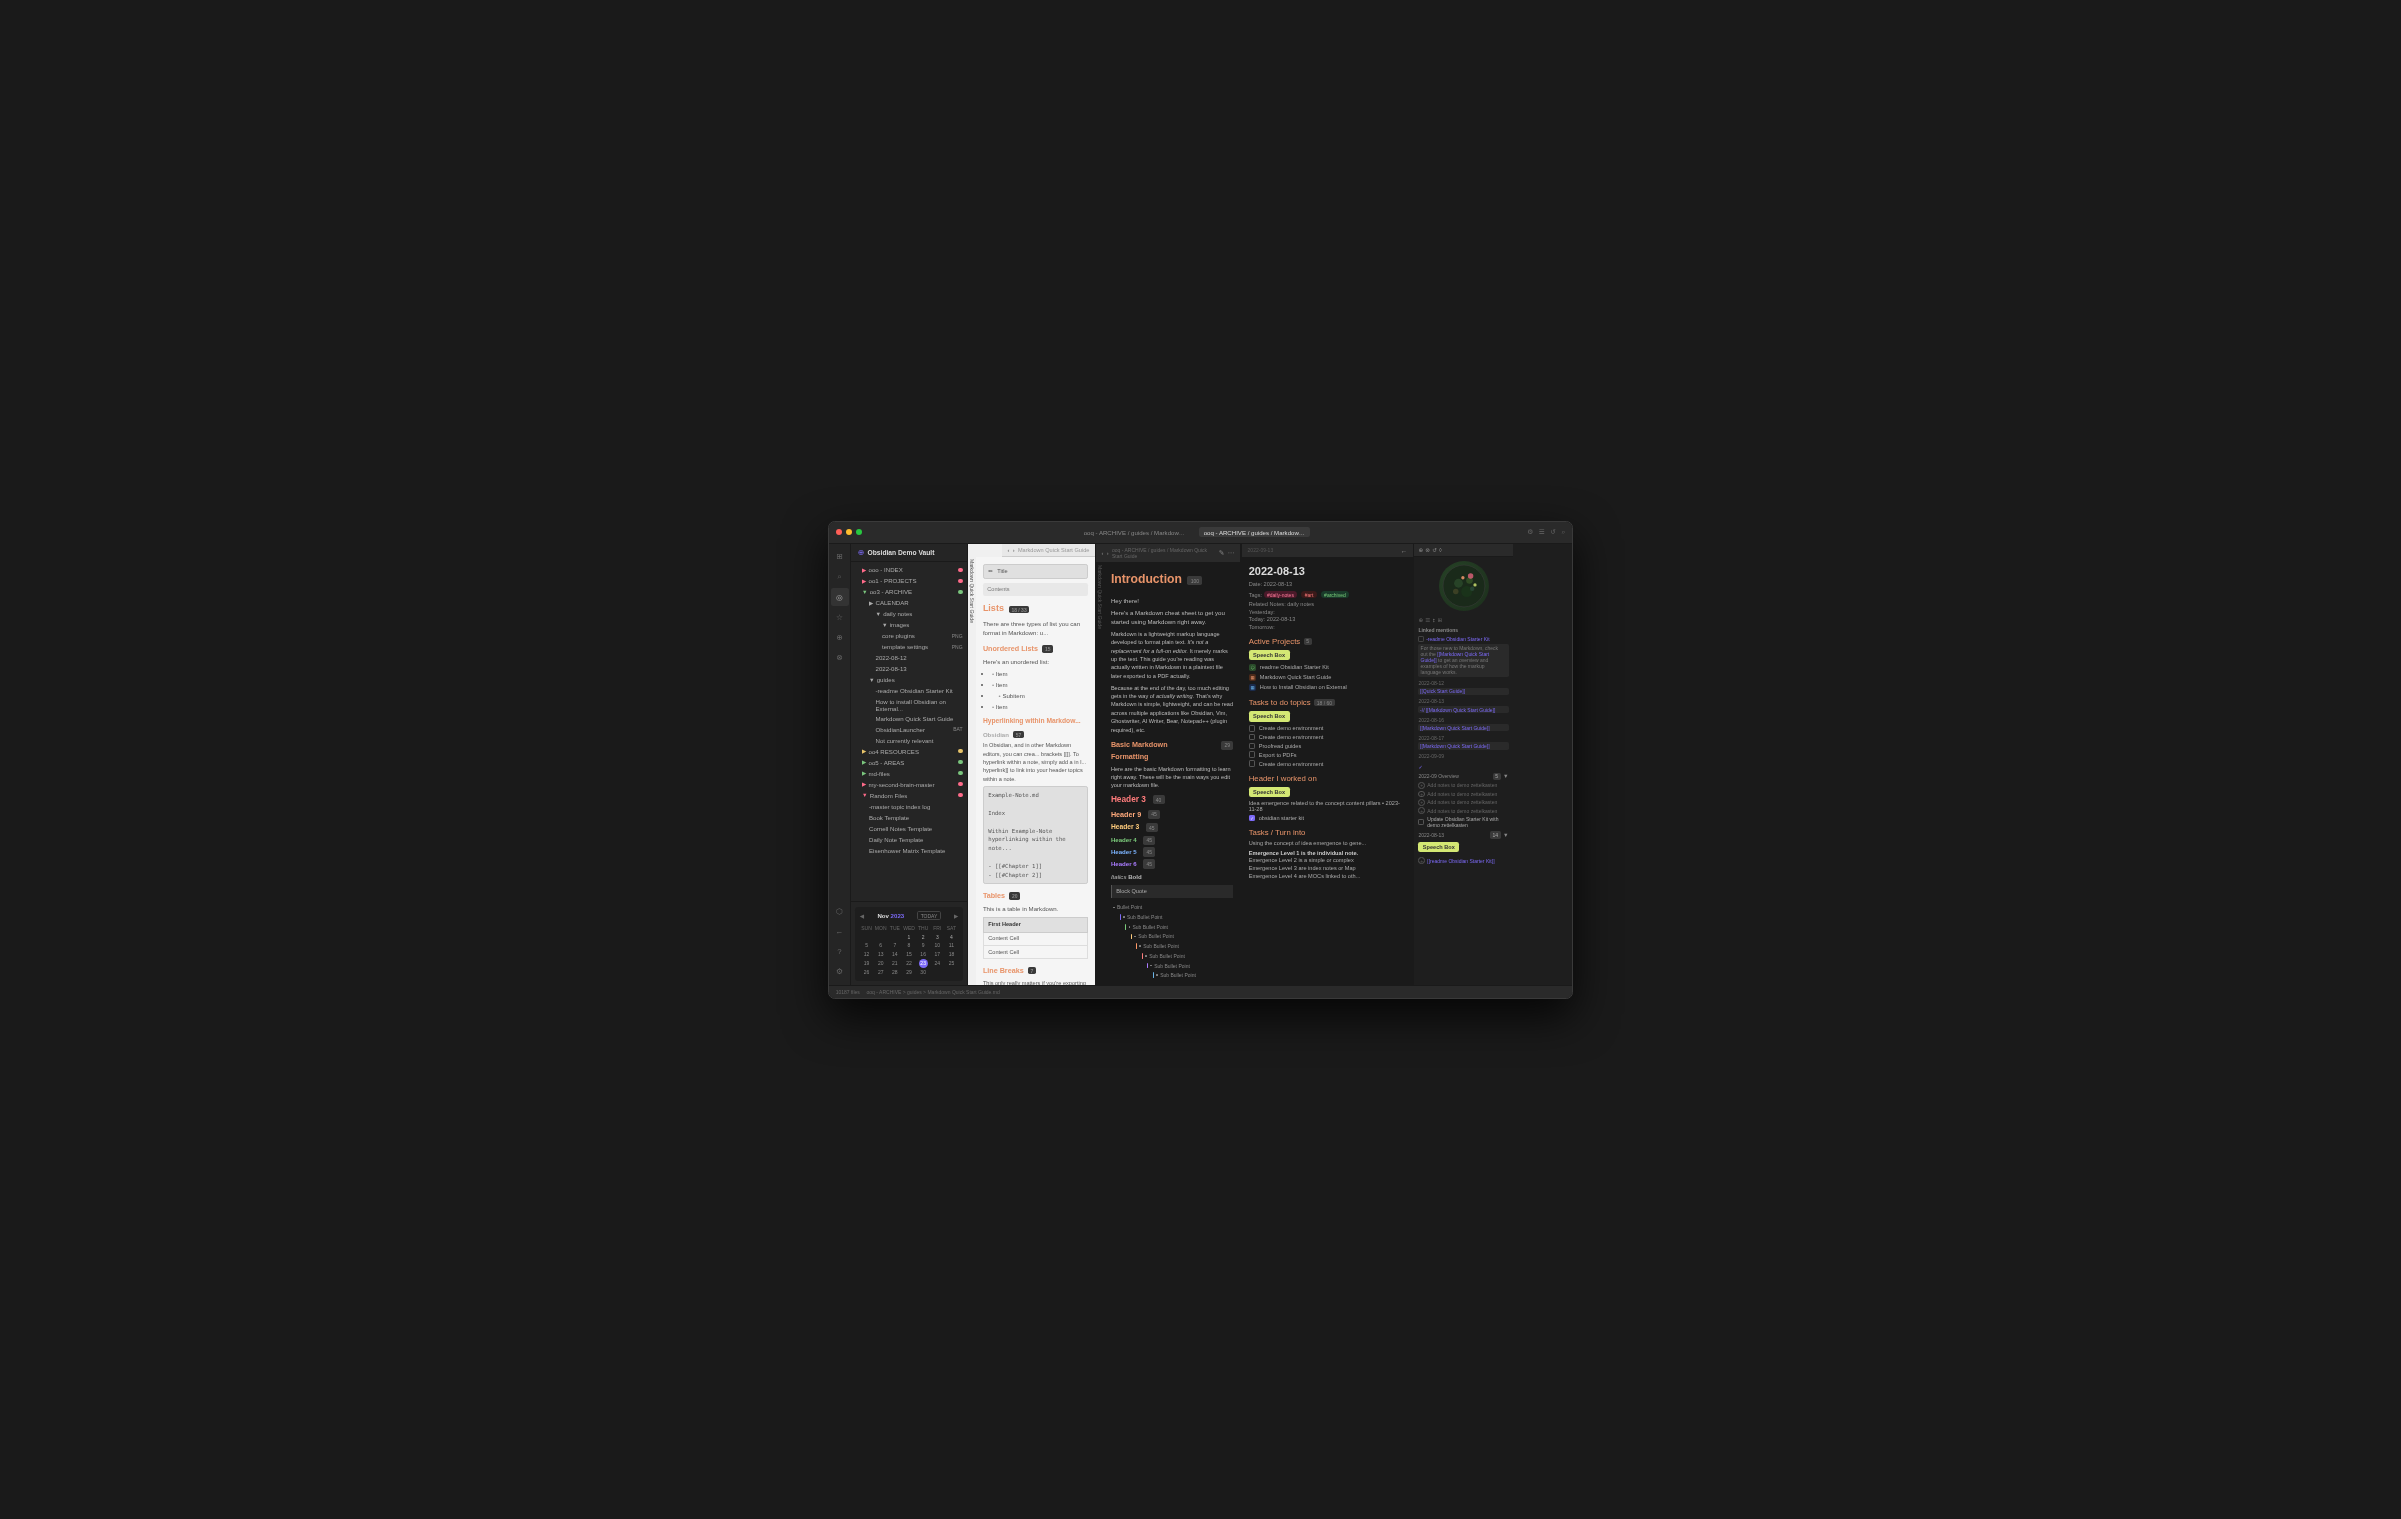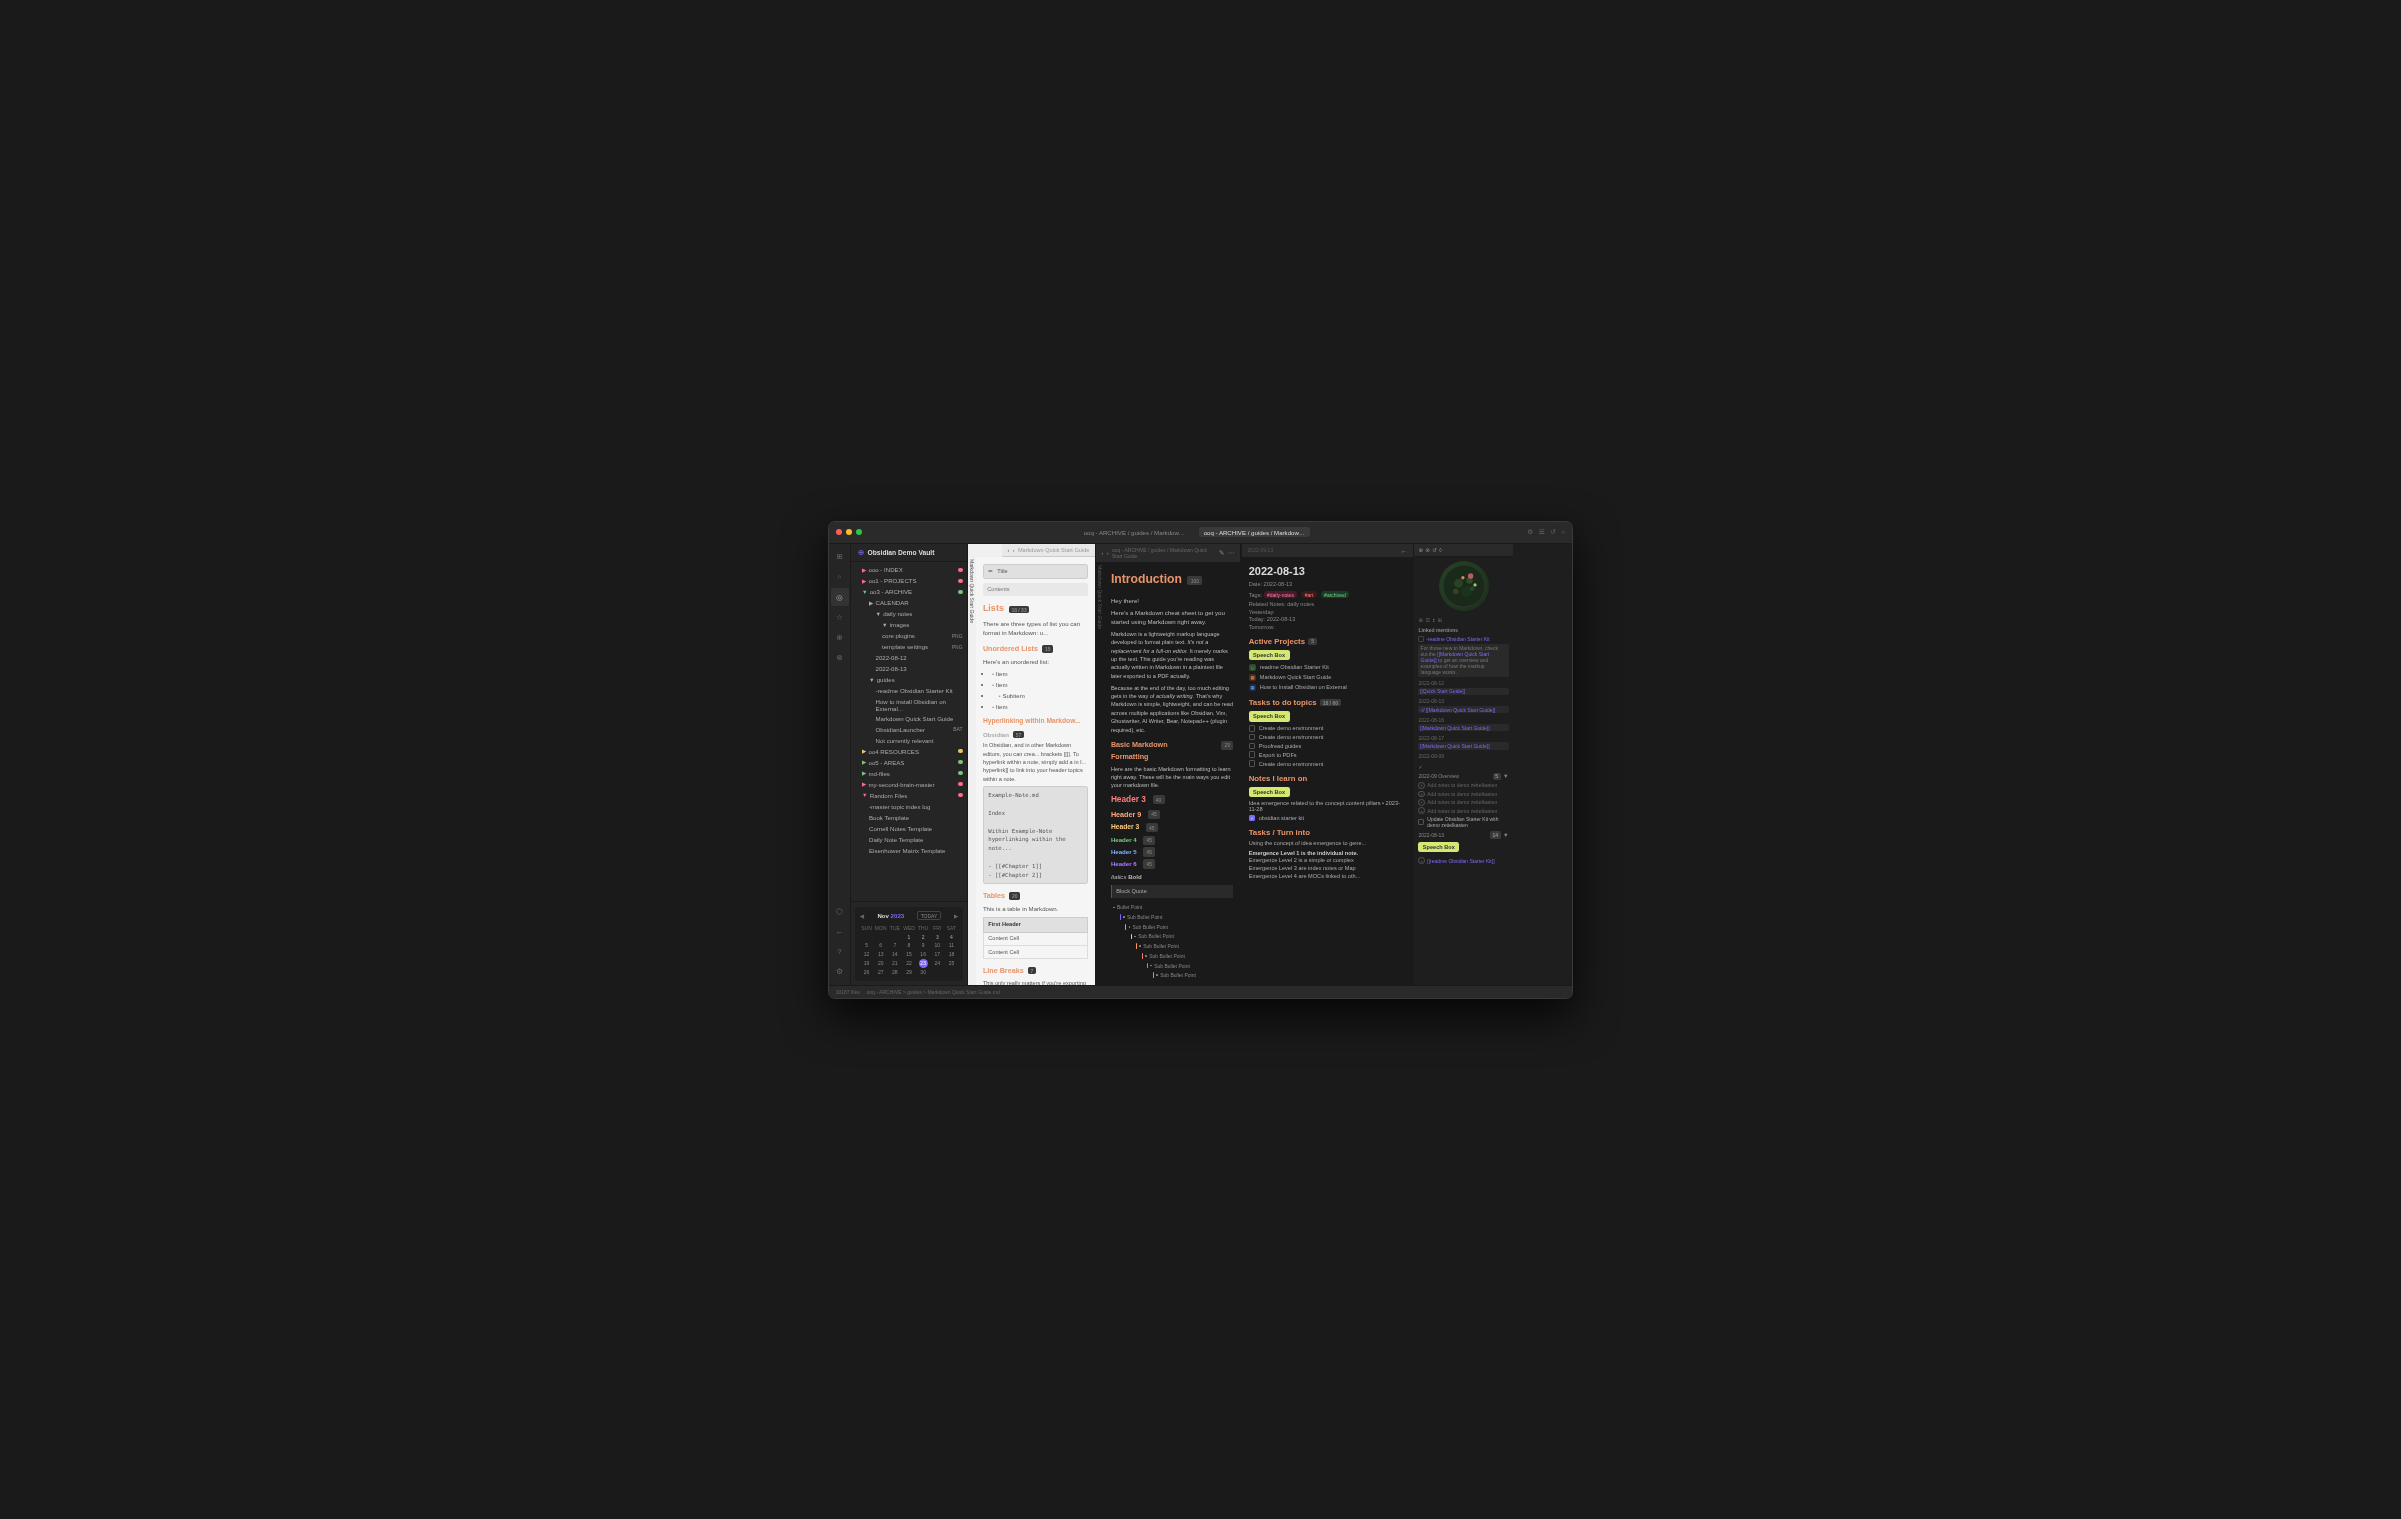--- a/index.html
+++ b/index.html
@@ -237,21 +237,21 @@
     .right-panel-header { background: #2a2a2a; padding: 3.3px 5.6px; font-size: 5.6px; color: #888; display: flex; align-items: center; gap: 3.3px; border-bottom: 0.6px solid #1a1a1a; flex-shrink: 0; }
     .right-panel-content { flex: 1; overflow-y: auto; padding: 6.7px; }
     .right-panel-content::-webkit-scrollbar { width: 2.2px; }
     .right-panel-content::-webkit-scrollbar-thumb { background: #444; }
     .daily-date { color: #ddd; font-size: 11px; font-weight: 700; margin-bottom: 4.4px; }
     .daily-meta { color: #888; font-size: 5.6px; margin-bottom: 1.7px; }
     .tag-badge { display: inline-block; border-radius: 5.6px; padding: 0.6px 3.3px; font-size: 5px; margin-right: 1.7px; }
     .tag-pink { background: #4a1a2a; color: #ff7a9a; }
     .tag-red { background: #3a1a1a; color: #ff7a7a; }
     .tag-green { background: #1a3a2a; color: #7acc7a; }
-    .section-header { color: #e8946a; font-size: 7.8px; font-weight: 700; margin: 6.7px 0 3.3px; display: flex; align-items: center; gap: 3.3px; }
+    .section-header { color: #e8946a; font-size: 7.8px; font-weight: 400; margin: 6.7px 0 3.3px; display: flex; align-items: center; gap: 3.3px; }
     .section-badge { background: #3a3a3a; color: #888; font-size: 5px; padding: 0.6px 2.8px; border-radius: 1.7px; }
     .speech-box { background: #d4e874; color: #333; padding: 2.2px 4.4px; border-radius: 2.2px; font-size: 5.6px; font-weight: 600; margin-bottom: 3.3px; display: inline-block; }
     .project-item { display: flex; align-items: center; gap: 3.3px; color: #aaa; font-size: 5.6px; margin-bottom: 2.2px; }
     .project-icon { width: 7.8px; height: 7.8px; border-radius: 1.7px; display: flex; align-items: center; justify-content: center; font-size: 4.4px; flex-shrink: 0; }
     .pi-green { background: #2a4a2a; color: #7acc7a; }
     .pi-orange { background: #4a2a1a; color: #e8946a; }
     .pi-blue { background: #1a2a4a; color: #6ab4e8; }
     .task-item { display: flex; align-items: center; gap: 3.3px; color: #aaa; font-size: 5.6px; margin-bottom: 2.2px; }
     .task-cb { width: 6.7px; height: 6.7px; border: 0.6px solid #555; border-radius: 1.1px; flex-shrink: 0; }
     .task-cb.checked { background: #7c6af7; border-color: #7c6af7; display: flex; align-items: center; justify-content: center; color: white; font-size: 4.4px; }
@@ -746,21 +746,21 @@
             <div class="task-cb"></div>
             <span>Export to PDFs</span>
           </div>
           <div class="task-item">
             <div class="task-cb"></div>
             <span>Create demo environment</span>
           </div>
 
           
           <div class="section-header">
-            <span>Notes I learn on</span>
+            <span>Header I worked on</span>
           </div>
           <div class="speech-box">Speech Box</div>
           <p style="font-size:5.6px; color:#aaa; margin-bottom:2.2px;">Idea emergence related to the concept content pillars • 2023-11-28</p>
           <div class="task-item">
             <div class="task-cb checked">✓</div>
             <span>obsidian starter kit</span>
           </div>
 
           
           <div class="section-header">

